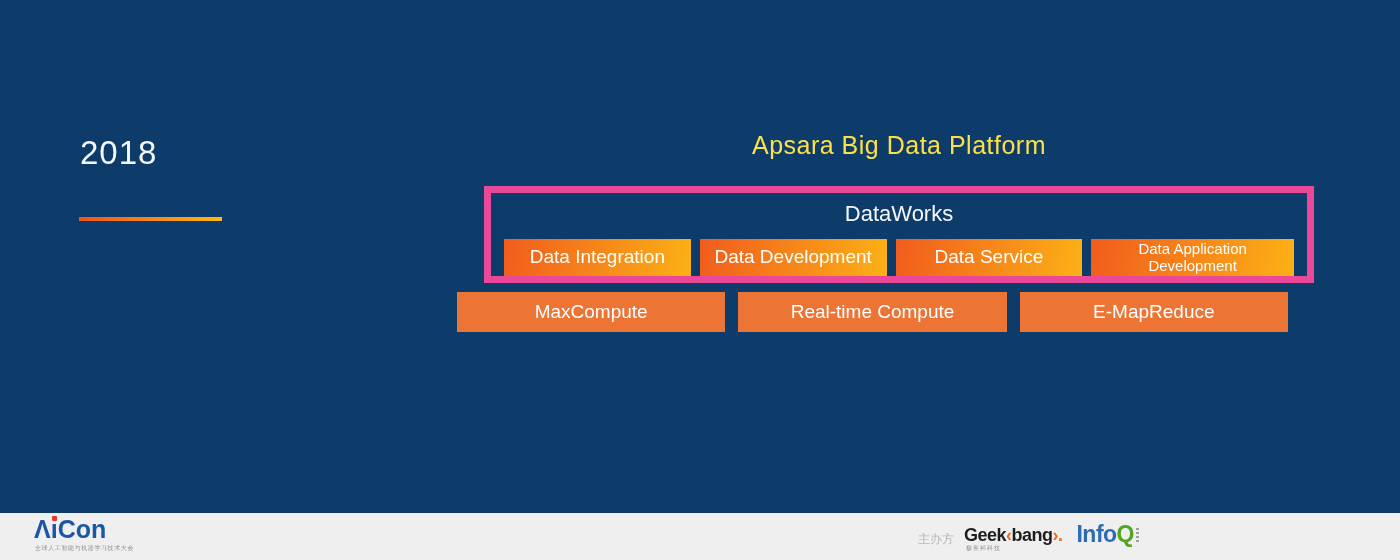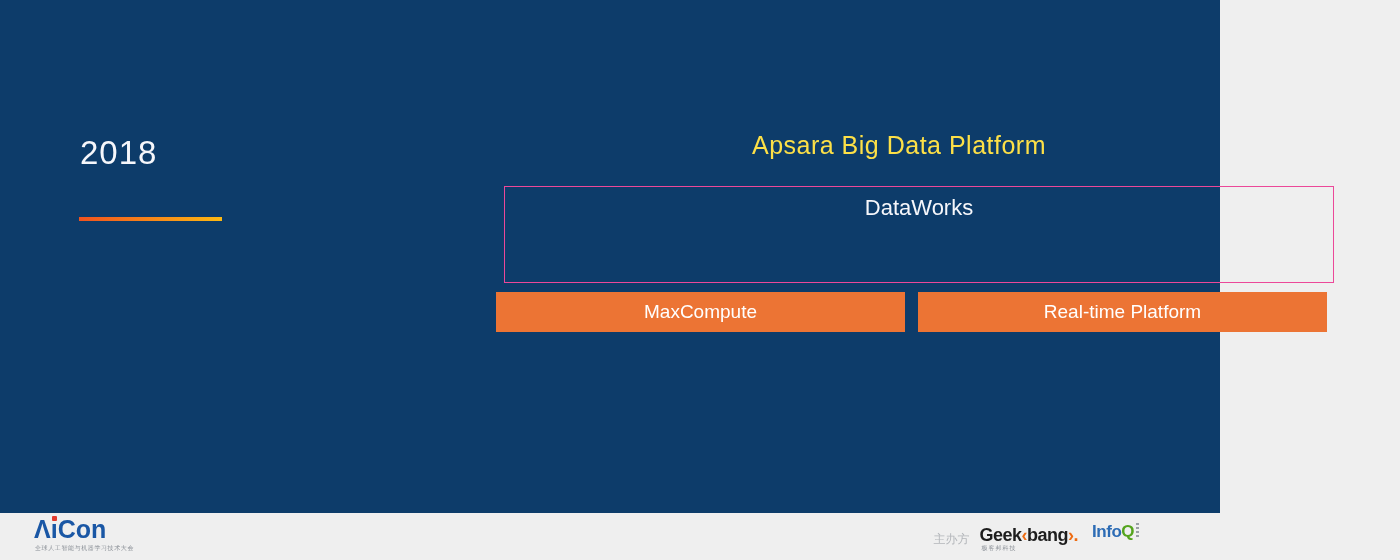--- a/index.html
+++ b/index.html
@@ -11,21 +11,21 @@
     width: 1400px;
     height: 560px;
     overflow: hidden;
     background: #efefef;
   }
 
   
   .slide {
     position: absolute;
     left: 0; top: 0;
-    width: 1220px; height: 513px;
+    width: 1400px; height: 513px;
     background: #0d3c6a;
   }
 
   .year {
     position: absolute;
     left: 80px; top: 134px;
     font-size: 33px;
     color: #f6f7fb;
     letter-spacing: 1px;
   }
@@ -42,23 +42,23 @@
     left: 484px; top: 131px;
     width: 830px;
     text-align: center;
     font-size: 25px;
     color: #fde047;
     letter-spacing: 0.5px;
   }
 
   .dataworks-box {
     position: absolute;
-    left: 504px; top: 186px;
+    left: 484px; top: 186px;
     width: 830px; height: 97px;
-    border: 1px solid #ec4899;
+    border: 7px solid #ec4899;
   }
 
   .dataworks-label {
     margin-top: 8px;
     text-align: center;
     font-size: 22px;
     color: #f6f7fb;
   }
 
   .modules-row {
@@ -77,21 +77,21 @@
     text-align: center;
     background: linear-gradient(100deg, #f15c1d, #fcb115);
     color: #ffffff;
     font-size: 19px;
     line-height: 1.1;
   }
   .module-box.small-text { font-size: 15px; padding: 0 8px; }
 
   .engines-row {
     position: absolute;
-    left: 496px; top: 292px;
+    left: 457px; top: 292px;
     width: 831px;
     display: flex;
     gap: 13px;
   }
 
   .engine-box {
     flex: 1;
     height: 40px;
     display: flex;
     align-items: center;
@@ -166,21 +166,21 @@
     position: absolute;
     left: 2px; top: 19px;
     font-size: 6px;
     font-weight: normal;
     color: #8a8f96;
     letter-spacing: 1px;
   }
 
   .infoq-logo {
     position: relative;
-    font-size: 17px;
+    font-size: 23px;
     font-weight: bold;
     letter-spacing: -0.5px;
     white-space: nowrap;
     line-height: 1;
   }
   .infoq-info { color: #2d6cb5; }
   .infoq-q { color: #54a41d; }
   .infoq-cn-mark {
     display: inline-block;
     width: 3px; height: 14px;
@@ -196,25 +196,32 @@
 
   <div class="slide">
 
     <div class="year">2018</div>
     <div class="year-underline"></div>
 
     <div class="platform-title">Apsara Big Data Platform</div>
 
     <div class="dataworks-box">
       <div class="dataworks-label">DataWorks</div>
+      <div class="modules-row">
+        <div class="module-box">Data Integration</div>
+        <div class="module-box">Data Development</div>
+        <div class="module-box">Data Service</div>
+        <div class="module-box small-text">Data Application Development</div>
+      </div>
     </div>
 
     <div class="engines-row">
       <div class="engine-box">MaxCompute</div>
-      <div class="engine-box">Real-time Platform</div>
+      <div class="engine-box">Real-time Compute</div>
+      <div class="engine-box">E-MapReduce</div>
     </div>
 
   </div>
 
   <div class="footer">
 
     <div class="aicon-logo"><span>Λ</span><span class="aicon-i"><span>ı</span><span class="aicon-i-dot"></span></span><span>Con</span></div>
     <div class="aicon-tagline">全球人工智能与机器学习技术大会</div>
 
     <div class="footer-right">

